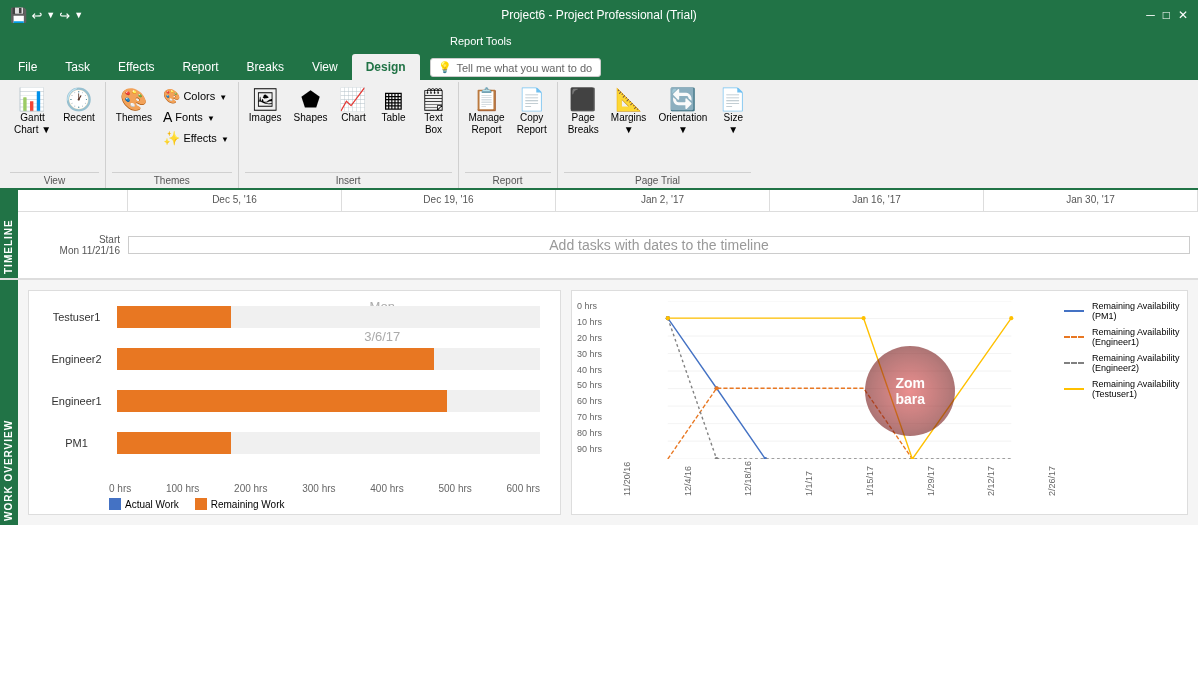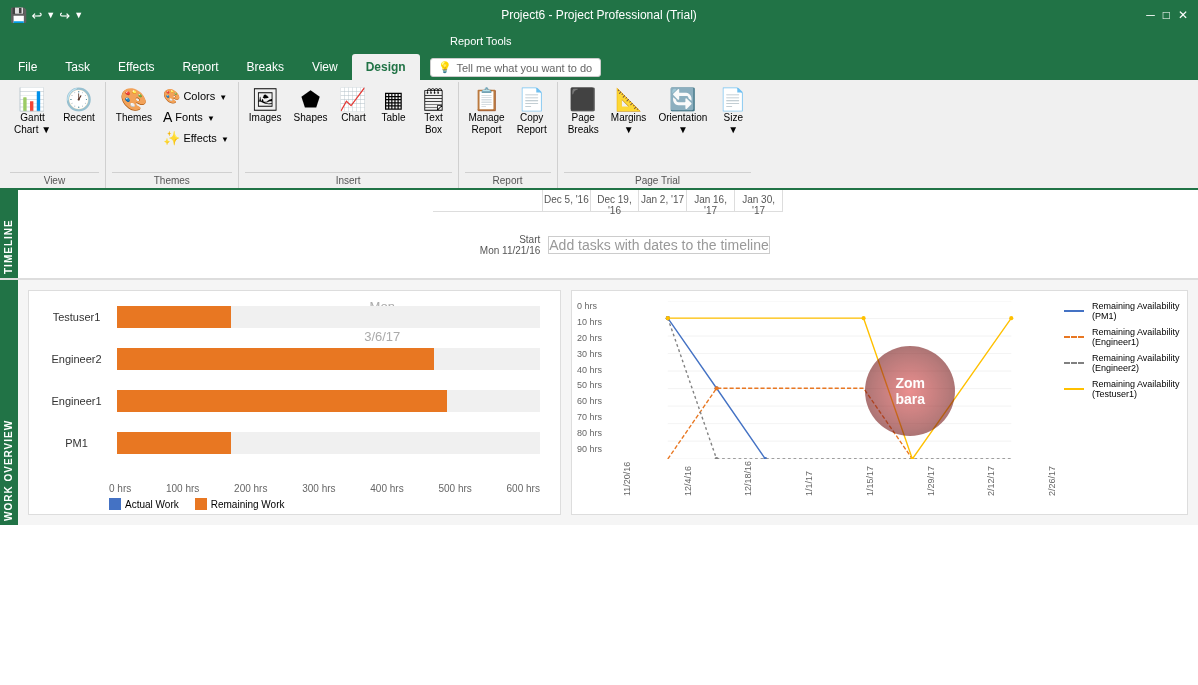--- a/index.html
+++ b/index.html
@@ -60,21 +60,20 @@
       font-size: 10px;
       font-weight: bold;
       padding: 4px 3px;
       letter-spacing: 1px;
       width: 18px;
     }
     .timeline-content {
       flex: 1;
       display: flex;
       flex-direction: column;
-      align-items: center;
     }
     .timeline-header {
       display: flex;
       font-size: 10px;
       color: #555;
       border-bottom: 1px solid #ddd;
       height: 22px;
     }
     .timeline-date {
       flex: 1;

